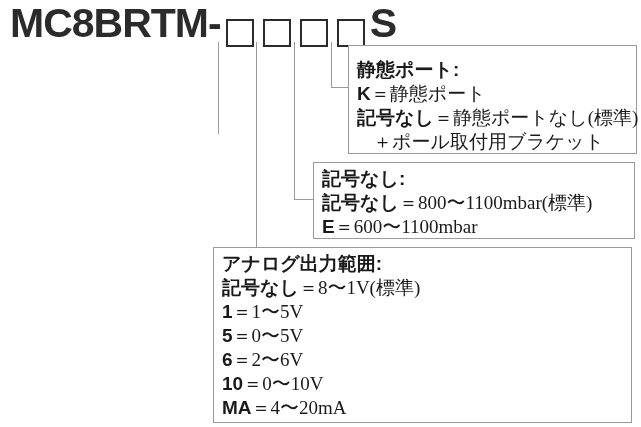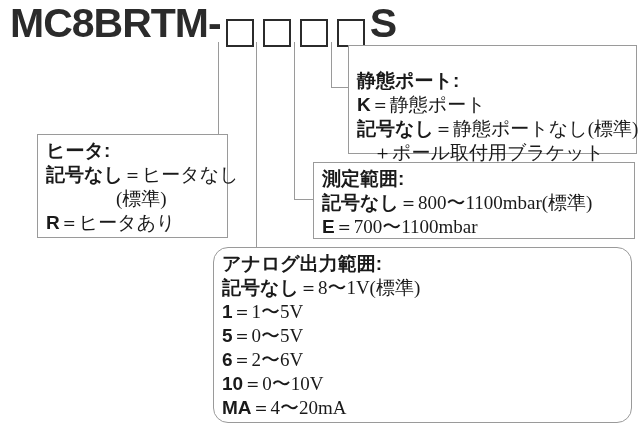--- a/index.html
+++ b/index.html
@@ -51,57 +51,45 @@
     <span class="model-suffix">S</span>
   </div>
 
   <div class="vline" style="left:218px; top:42px; height:92px;"></div>
   <div class="vline" style="left:256px; top:42px; height:205px;"></div>
   <div class="vline" style="left:294px; top:42px; height:157px;"></div>
   <div class="hline" style="left:294px; top:199px; width:19px;"></div>
   <div class="vline" style="left:331px; top:42px; height:45px;"></div>
   <div class="hline" style="left:331px; top:87px; width:17px;"></div>
 
-  <div class="callout" style="left:37px; top:134px; width:191px; height:104px;">
-    <div class="opt-label">ヒータ:</div>
-    <div>
-      <span class="code">記号なし</span><span class="val">＝ヒータなし</span>
-    </div>
-    <div>
-      <span class="val indent-std">(標準)</span>
-    </div>
-    <div>
-      <span class="code">R</span><span class="val">＝ヒータあり</span>
-    </div>
-  </div>
 
-  <div class="callout" style="left:348px; top:45px; width:289px; height:109px; padding-top:23px;">
+  <div class="callout" style="left:348px; top:45px; width:289px; height:109px; padding-top:12px;">
     <div class="opt-label">静態ポート:</div>
     <div>
       <span class="code">K</span><span class="val">＝静態ポート</span>
     </div>
     <div>
       <span class="code">記号なし</span><span class="val">＝静態ポートなし(標準)</span>
     </div>
     <div>
       <span class="val indent-plus">＋ポール取付用ブラケット</span>
     </div>
   </div>
 
   <div class="callout" style="left:313px; top:162px; width:322px; height:77px;">
-    <div class="opt-label">測定範囲:</div>
+    <div class="opt-label">記号なし:</div>
     <div>
       <span class="code">記号なし</span><span class="val">＝800〜1100mbar(標準)</span>
     </div>
     <div>
-      <span class="code">E</span><span class="val">＝700〜1100mbar</span>
+      <span class="code">E</span><span class="val">＝600〜1100mbar</span>
     </div>
   </div>
 
-  <div class="callout" style="left:213px; top:247px; width:419px; height:176px;border-radius:15px;">
+  <div class="callout" style="left:213px; top:247px; width:419px; height:176px;">
     <div class="opt-label">アナログ出力範囲:</div>
     <div>
       <span class="code">記号なし</span><span class="val">＝8〜1V(標準)</span>
     </div>
     <div>
       <span class="code">1</span><span class="val">＝1〜5V</span>
     </div>
     <div>
       <span class="code">5</span><span class="val">＝0〜5V</span>
     </div>

